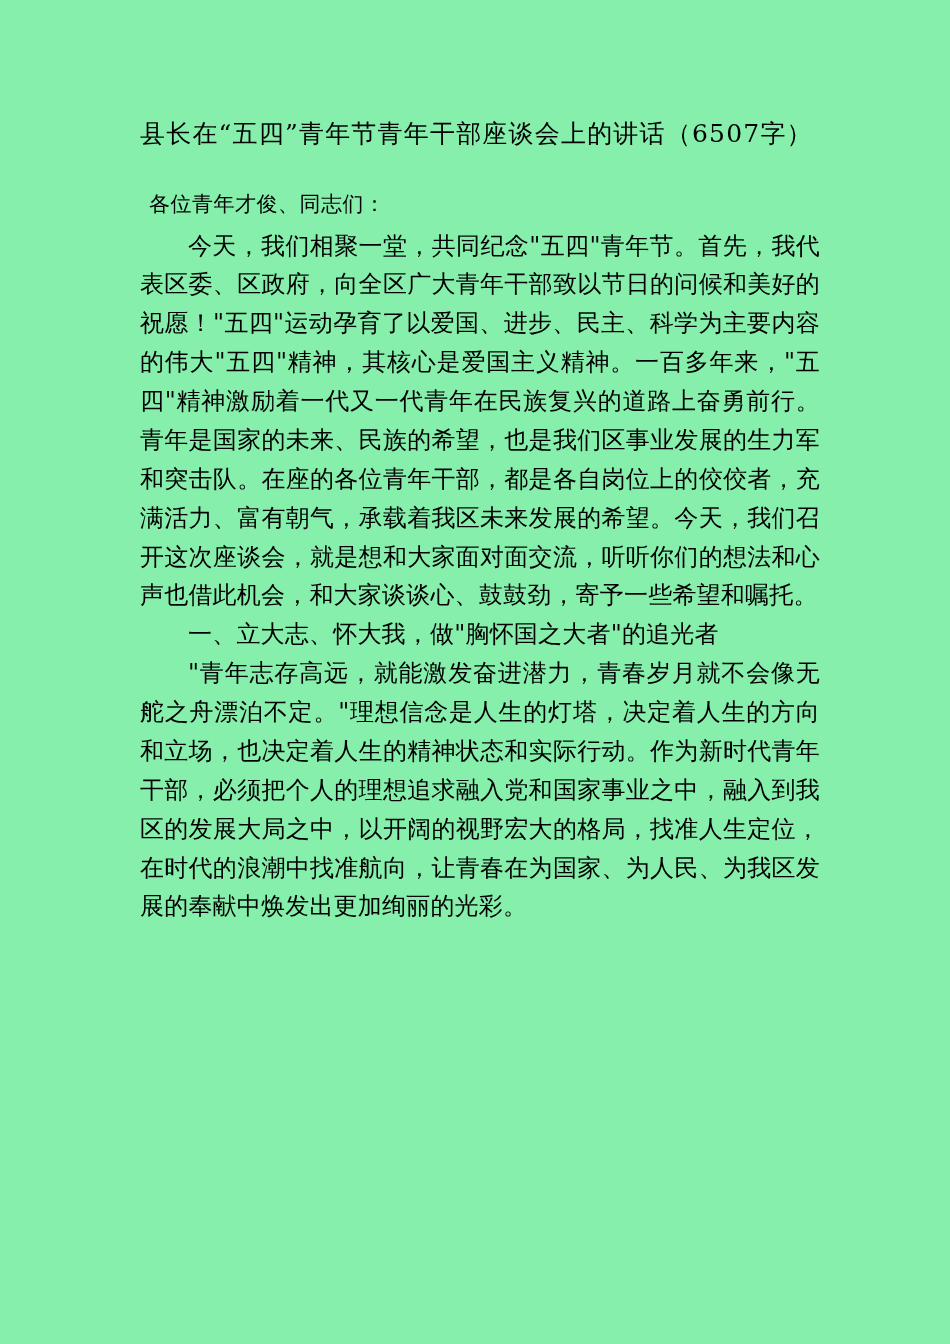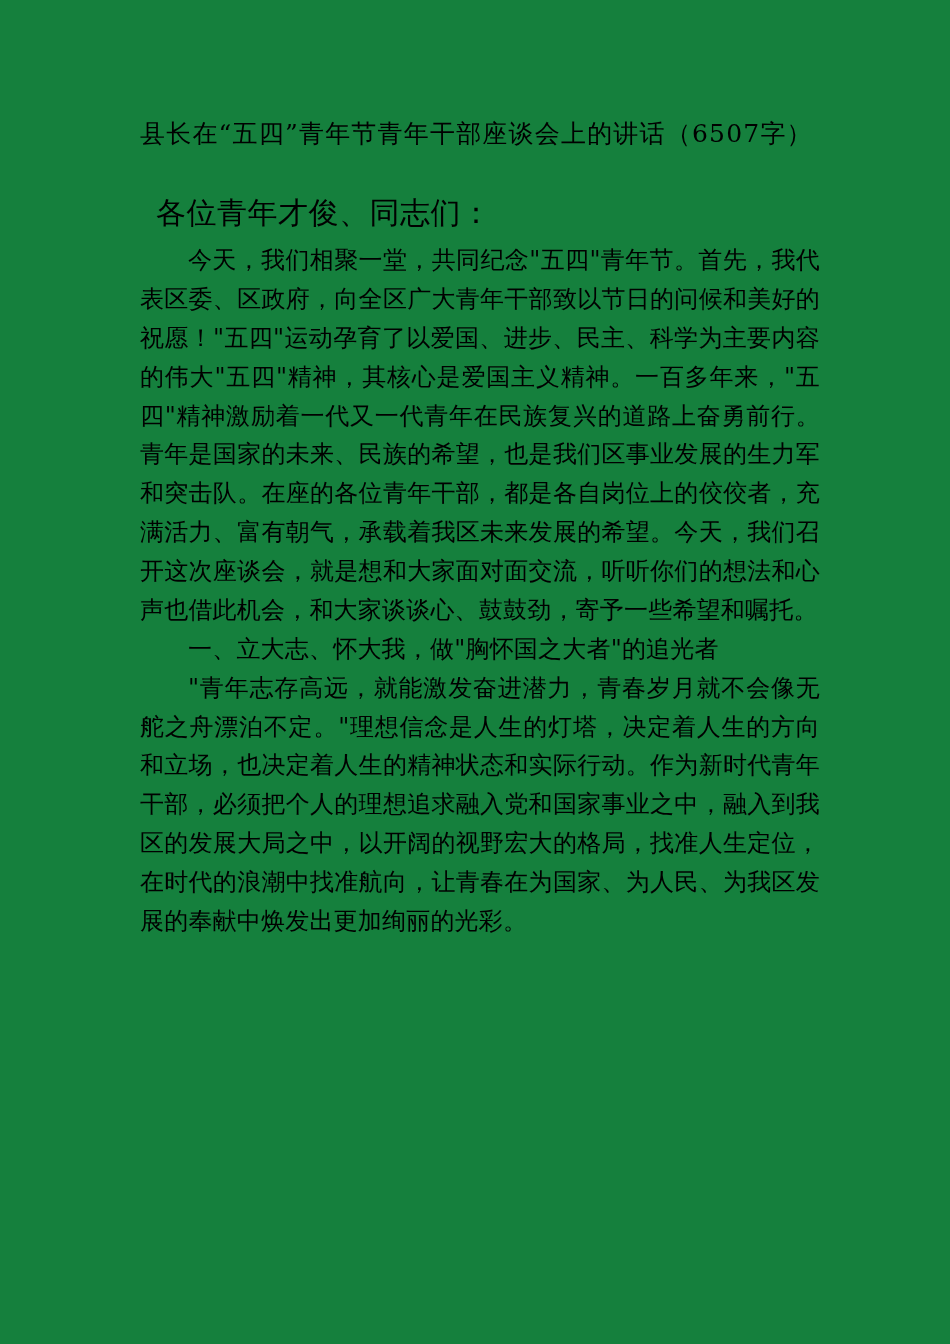--- a/index.html
+++ b/index.html
@@ -12,37 +12,38 @@
     height: 1344px;
     font-family: "DejaVu Serif", serif;
     color: #000000;
     overflow: hidden;
   }
   .page {
     width: 950px;
     height: 1344px;
     box-sizing: border-box;
     padding: 112px 130px 60px 140px;
-    background: #15803d;
+    background: #86efac;
   }
   .doc-title {
     font-family: "DejaVu Serif", serif;
     font-size: 25px;
     line-height: 1.72;
     letter-spacing: 1.2px;
     margin: 0 0 34px 0;
     text-align: justify;
     text-justify: inter-ideograph;
     font-weight: normal;
   }
   .salutation {
-    font-size: 30px;
+    font-size: 21px;
     line-height: 1.6;
-    margin: 0 0 4px 16px;
+    margin: 0 0 4px 9px;
     letter-spacing: 0.5px;
+    font-family: Liberation Mono, monospace;
   }
   .para {
     font-size: 24px;
     line-height: 1.62;
     margin: 0;
     text-align: justify;
     text-justify: inter-ideograph;
     text-indent: 2em;
     letter-spacing: 0.2px;
   }

